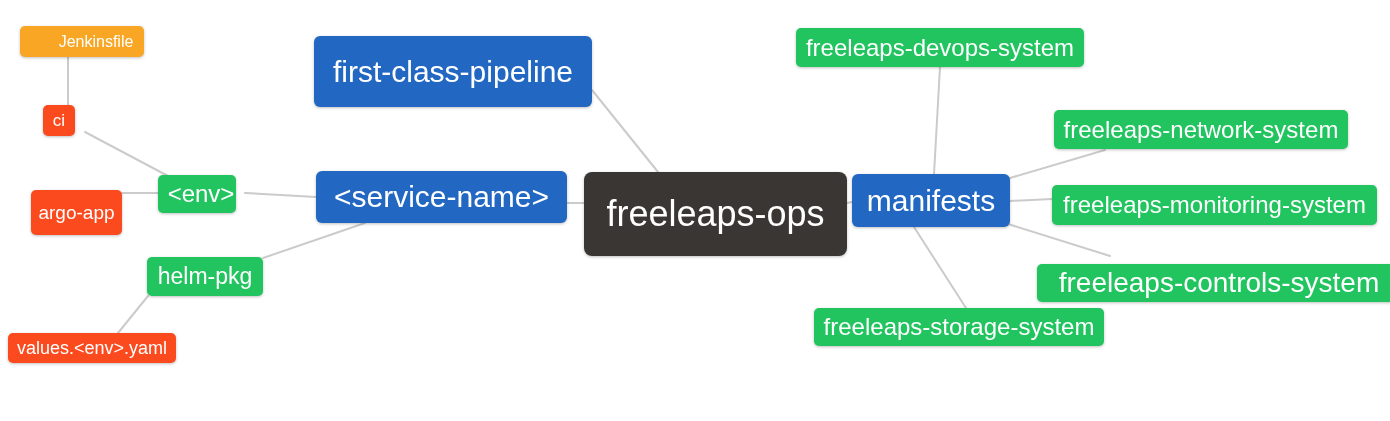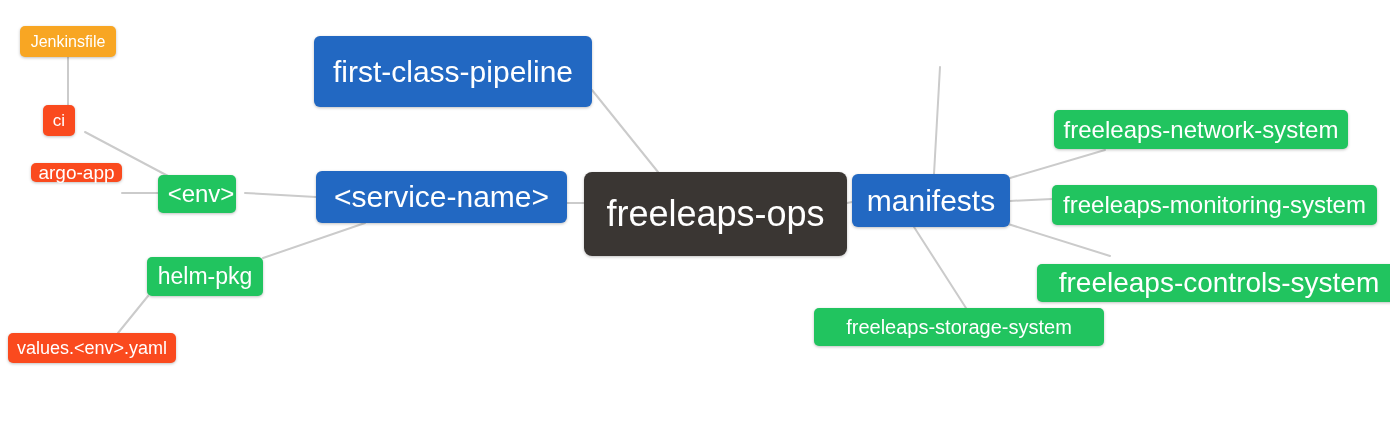--- a/index.html
+++ b/index.html
@@ -38,35 +38,35 @@
     white-space: nowrap;
     cursor: default;
     line-height: 1;
   }
   .c-blue   { background: var(--blue,   #2268c2); }
   .c-green  { background: var(--green,  #21c45f); }
   .c-red    { background: var(--red,    #fa4a1e); }
   .c-orange { background: var(--orange, #f8a623); }
   .c-dark   { background: var(--dark,   #3a3633); }
 
-  #n-jenkinsfile { left: 20px;   top: 26px;  width: 96px;  height: 31px; font-size: 16px; }
+  #n-jenkinsfile { left: 20px;   top: 26px;  width: 96px;  height: 31px; font-size: 16px; padding-left: 28px; }
   #n-ci          { left: 43px;   top: 105px; width: 32px;  height: 31px; font-size: 17px; }
-  #n-argo        { left: 31px;   top: 163px; width: 91px;  height: 19px; font-size: 19px; }
+  #n-argo        { left: 31px;   top: 190px; width: 91px;  height: 45px; font-size: 19px; }
   #n-env         { left: 158px;  top: 175px; width: 70px;  height: 38px; font-size: 24px; padding-left: 8px; }
   #n-helm        { left: 147px;  top: 257px; width: 116px; height: 39px; font-size: 23px; }
   #n-values      { left: 8px;    top: 333px; width: 168px; height: 30px; font-size: 18px; }
   #n-fcp         { left: 314px;  top: 36px;  width: 278px; height: 71px; font-size: 30px; border-radius: 6px; }
   #n-service     { left: 316px;  top: 171px; width: 251px; height: 52px; font-size: 30px; border-radius: 6px; }
   #n-root        { left: 584px;  top: 172px; width: 263px; height: 84px; font-size: 36px; border-radius: 8px; }
   #n-manifests   { left: 852px;  top: 174px; width: 158px; height: 53px; font-size: 30px; border-radius: 6px; }
   #n-devops      { left: 796px;  top: 28px;  width: 288px; height: 39px; font-size: 24px; }
   #n-network     { left: 1054px; top: 110px; width: 294px; height: 39px; font-size: 24px; }
   #n-monitoring  { left: 1052px; top: 185px; width: 325px; height: 40px; font-size: 24px; }
   #n-controls    { left: 1037px; top: 264px; width: 364px; height: 38px; font-size: 28px; }
-  #n-storage     { left: 814px;  top: 308px; width: 290px; height: 38px; font-size: 20px; }
+  #n-storage     { left: 814px;  top: 308px; width: 290px; height: 38px; font-size: 24px; }
 </style>
 </head>
 <body>
 
 <div id="canvas">
 
   <svg id="edge-layer" viewBox="0 0 1390 421" xmlns="http://www.w3.org/2000/svg">
     <line x1="68" y1="57" x2="68" y2="105"></line>
     <line x1="85" y1="132" x2="168" y2="176"></line>
     <line x1="122" y1="193" x2="158" y2="193"></line>
@@ -86,18 +86,19 @@
   <div class="node c-orange" id="n-jenkinsfile">Jenkinsfile</div>
   <div class="node c-red" id="n-ci">ci</div>
   <div class="node c-red" id="n-argo">argo-app</div>
   <div class="node c-green" id="n-env">&lt;env&gt;</div>
   <div class="node c-green" id="n-helm">helm-pkg</div>
   <div class="node c-red" id="n-values">values.&lt;env&gt;.yaml</div>
   <div class="node c-blue" id="n-fcp">first-class-pipeline</div>
   <div class="node c-blue" id="n-service">&lt;service-name&gt;</div>
   <div class="node c-dark" id="n-root">freeleaps-ops</div>
   <div class="node c-blue" id="n-manifests">manifests</div>
+  <div class="node c-green" id="n-devops">freeleaps-devops-system</div>
   <div class="node c-green" id="n-network">freeleaps-network-system</div>
   <div class="node c-green" id="n-monitoring">freeleaps-monitoring-system</div>
   <div class="node c-green" id="n-controls">freeleaps-controls-system</div>
   <div class="node c-green" id="n-storage">freeleaps-storage-system</div>
 
 </div>
 
 </body></html>

